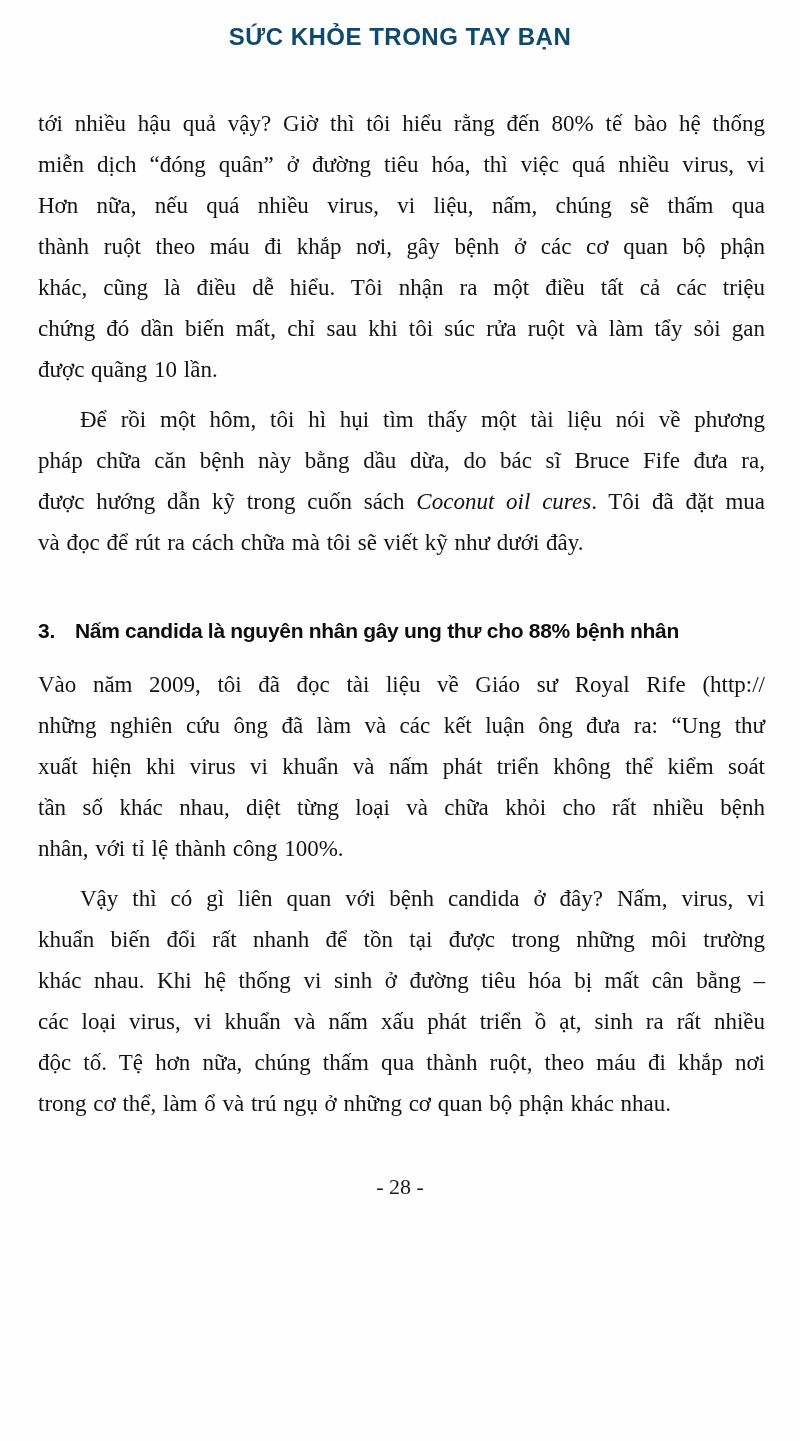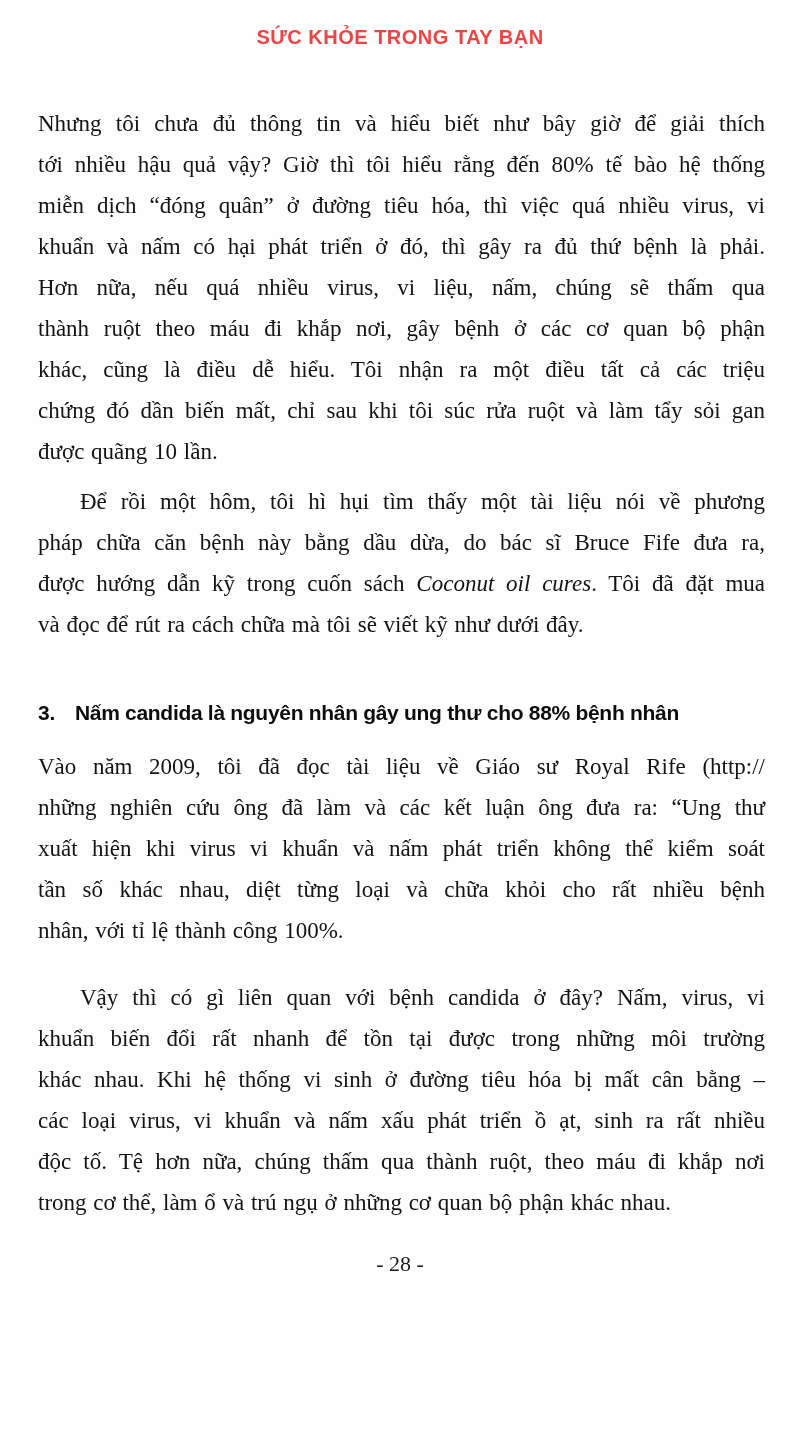--- a/index.html
+++ b/index.html
@@ -14,25 +14,25 @@
     margin: 0 auto;
     background: #fefefe;
     color: #131313;
     font-family: "Liberation Serif", "DejaVu Serif", serif;
     overflow: hidden;
   }
   .running-header {
     padding-top: 25px;
     text-align: center;
     font-family: "Liberation Sans", "DejaVu Sans", sans-serif;
-    font-size: 20px;
+    font-size: 24px;
     line-height: 24px;
     font-weight: 700;
     letter-spacing: 0.5px;
-    color: #ef4444;
+    color: #0c4a6e;
   }
   .content {
     margin: 54px 35px 0 38px; 
   }
   .paragraph {
     margin: 0 0 9px 0;
   }
   .line {
     font-size: 23px;
     line-height: 41px;
@@ -60,24 +60,24 @@
     color: #0d0d0d;
   }
   .heading .hnum {
     flex: 0 0 auto;
     margin-right: 20px;
   }
   .heading .htext {
     flex: 0 0 auto;
   }
   .content .paragraph:last-child {
-    margin-top: 26px;
+    margin-top: 9px;
   }
   .page-number {
-    margin-top: 28px;
+    margin-top: 50px;
     text-align: center;
     font-size: 22px;
     line-height: 26px;
     color: #1a1a1a;
   }
   
   .scan-fade {
     position: absolute;
     left: 30px;
     top: 1220px;
@@ -88,24 +88,22 @@
   }
 </style>
 </head>
 <body>
 
 <div class="page">
   <div class="running-header">SỨC KHỎE TRONG TAY BẠN</div>
 
   <div class="content">
       <div class="paragraph">
-        <div class="line first">Nhưng tôi chưa đủ thông tin và hiểu biết như bây giờ để giải thích</div>
         <div class="line">tới nhiều hậu quả vậy? Giờ thì tôi hiểu rằng đến 80% tế bào hệ thống</div>
         <div class="line">miễn dịch “đóng quân” ở đường tiêu hóa, thì việc quá nhiều virus, vi</div>
-        <div class="line">khuẩn và nấm có hại phát triển ở đó, thì gây ra đủ thứ bệnh là phải.</div>
         <div class="line">Hơn nữa, nếu quá nhiều virus, vi liệu, nấm, chúng sẽ thấm qua</div>
         <div class="line">thành ruột theo máu đi khắp nơi, gây bệnh ở các cơ quan bộ phận</div>
         <div class="line">khác, cũng là điều dễ hiểu. Tôi nhận ra một điều tất cả các triệu</div>
         <div class="line">chứng đó dần biến mất, chỉ sau khi tôi súc rửa ruột và làm tẩy sỏi gan</div>
         <div class="line last">được quãng 10 lần.</div>
       </div>
       <div class="paragraph indented">
         <div class="line first">Để rồi một hôm, tôi hì hụi tìm thấy một tài liệu nói về phương</div>
         <div class="line">pháp chữa căn bệnh này bằng dầu dừa, do bác sĩ Bruce Fife đưa ra,</div>
         <div class="line">được hướng dẫn kỹ trong cuốn sách <i>Coconut oil cures</i>. Tôi đã đặt mua</div>

